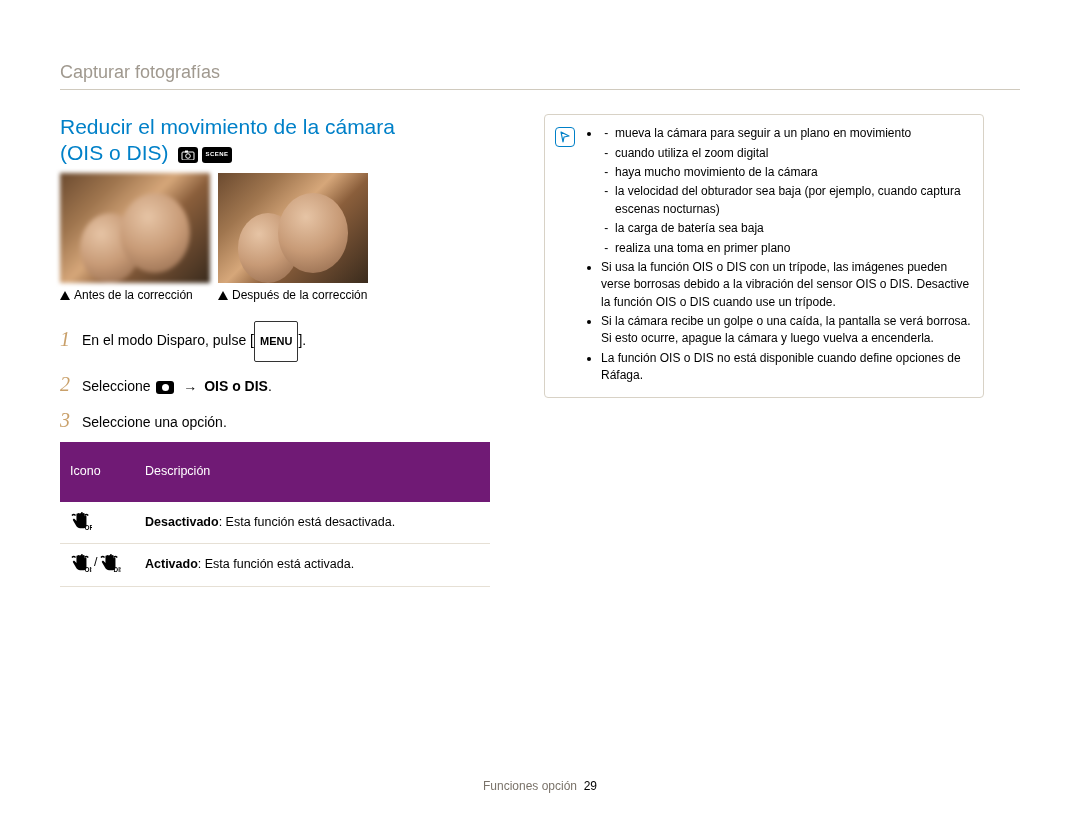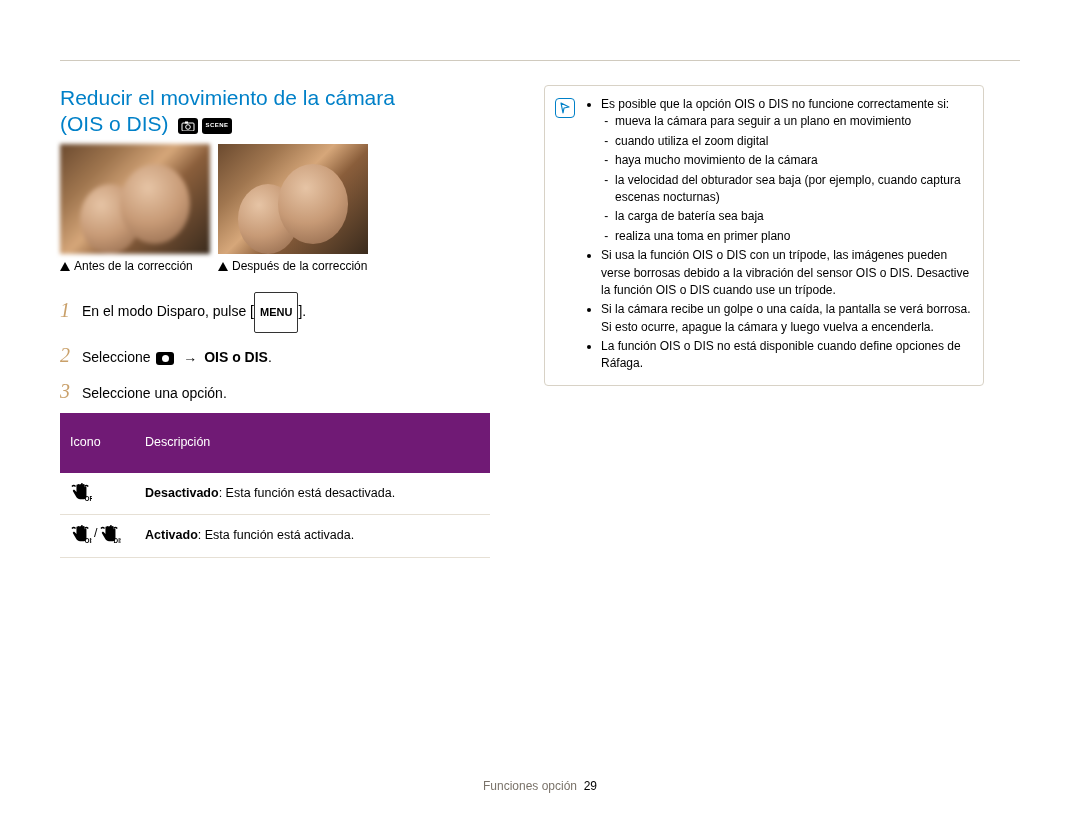--- a/index.html
+++ b/index.html
@@ -236,20 +236,21 @@
   }
   .footer .pnum { color: #000; }
   .bold { font-weight: bold; }
   .arrow { margin: 0 3px; }
 </style>
 </head>
 <body>
 
 <div class="page">
 
+  <div class="chapter-title">Capturar fotografías</div>
   <hr class="hr">
 
   <div class="cols">
 
     <div class="col-left">
       <h2 class="section">
         <span>Reducir el movimiento de la cámara</span><br>
         <span>(OIS o DIS)</span>
         <span class="mode-icons">
           <span class="mode-icon">
@@ -354,21 +355,20 @@
 
     <div class="col-right">
       <div class="note-box">
         <span class="note-icon">
           <svg viewBox="0 0 12 12">
               <path d="M2 1l8 4-5 1-1 5z" fill="none" stroke="#0080c8" stroke-width="1.2" stroke-linejoin="round"></path>
             </svg>
         </span>
         <ul>
           <li>
-            <span>Es posible que la opción OIS o DIS no funcione correctamente si:</span>
             <ul>
               <li>mueva la cámara para seguir a un plano en movimiento</li>
               <li>cuando utiliza el zoom digital</li>
               <li>haya mucho movimiento de la cámara</li>
               <li>la velocidad del obturador sea baja (por ejemplo, cuando captura escenas nocturnas)</li>
               <li>la carga de batería sea baja</li>
               <li>realiza una toma en primer plano</li>
             </ul>
           </li>
           <li>Si usa la función OIS o DIS con un trípode, las imágenes pueden verse borrosas debido a la vibración del sensor OIS o DIS. Desactive la función OIS o DIS cuando use un trípode.</li>

